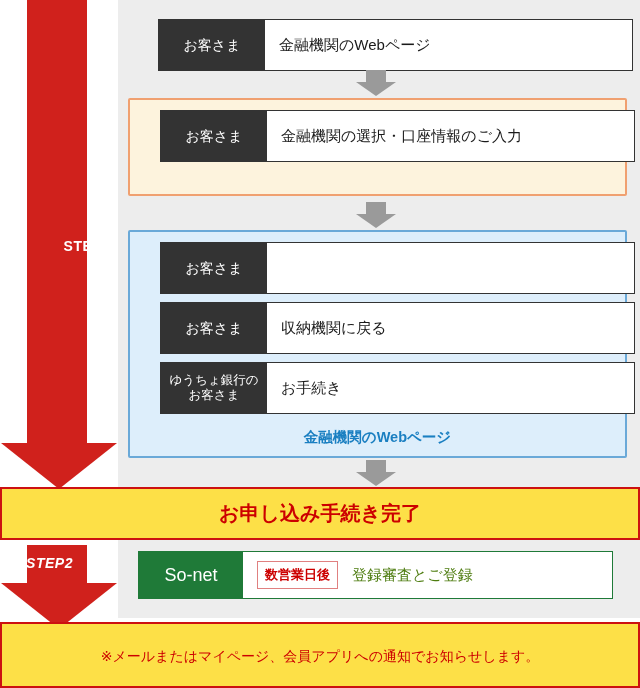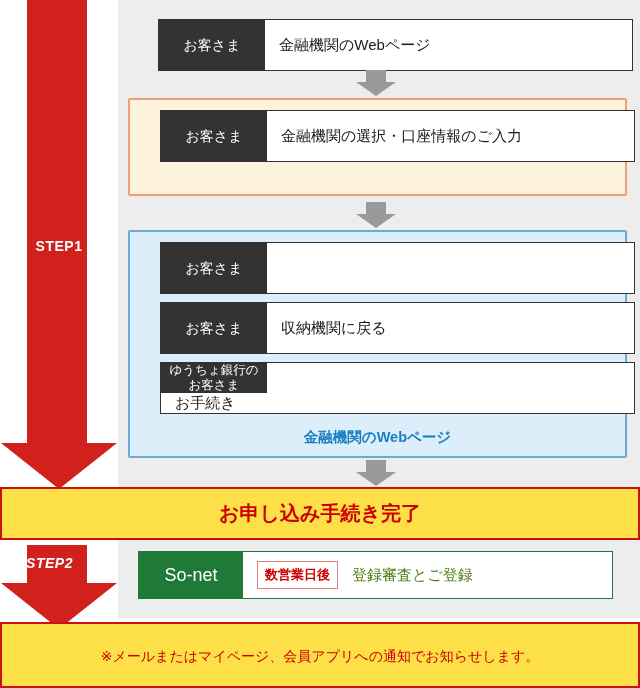--- a/index.html
+++ b/index.html
@@ -46,21 +46,21 @@
     font-size: 14px;
     letter-spacing: 0.5px;
     text-align: center;
     width: 100%;
     left: 0;
   }
 
   #step1-arrow { left: 0; top: 0; width: 118px; height: 490px; }
   #step1-arrow .shaft { left: 27px; top: 0; width: 60px; height: 443px; }
   #step1-arrow .head  { left: 1px;  top: 443px; }
-  #step1-arrow .step-label { top: 238px; }
+  #step1-arrow .step-label { top: 238px; padding-left: 28px; }
 
   #step2-arrow { left: 0; top: 545px; width: 99px; height: 85px; font-style: italic; }
   #step2-arrow .shaft { left: 27px; top: 0; width: 60px; height: 38px; }
   #step2-arrow .head  { left: 1px;  top: 38px; }
   #step2-arrow .step-label { top: 10px; }
 
   
   .flow-row {
     position: absolute;
     display: flex;
@@ -248,21 +248,21 @@
 </div>
 
 <div class="section-box" id="section-bank">
   <div class="flow-row" style="left:10px; top:10px; width:475px;">
     <div class="actor">お客さま</div>
   </div>
   <div class="flow-row" style="left:10px; top:70px; width:475px;">
     <div class="actor">お客さま</div>
     <div class="desc">収納機関に戻る</div>
   </div>
-  <div class="flow-row" style="left:10px; top:130px; width:475px;flex-direction:column;">
+  <div class="flow-row" style="left:10px; top:130px; width:475px;">
     <div class="actor two-line">
       <span>
         <span>ゆうちょ銀行の</span><br>
         <span>お客さま</span>
       </span>
     </div>
     <div class="desc">お手続き</div>
   </div>
   <div class="section-label">金融機関のWebページ</div>
 </div>

